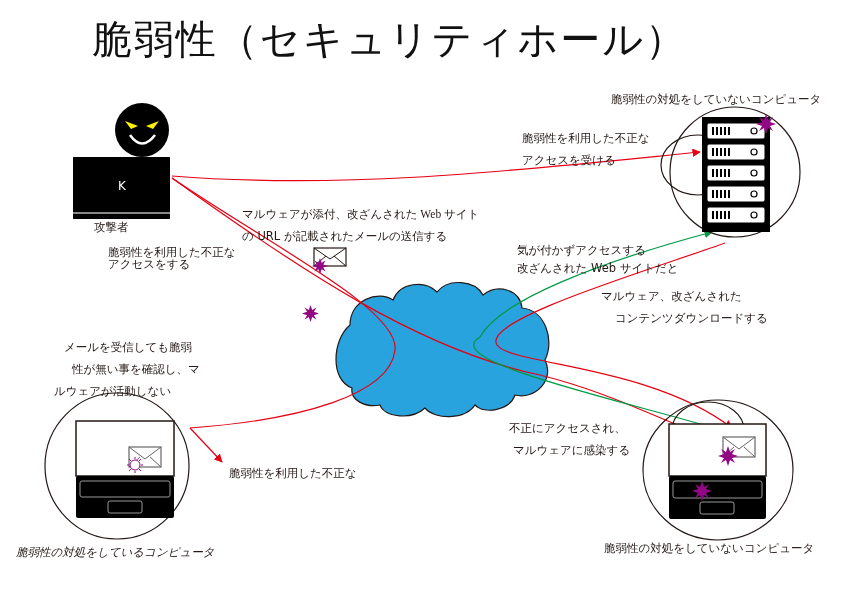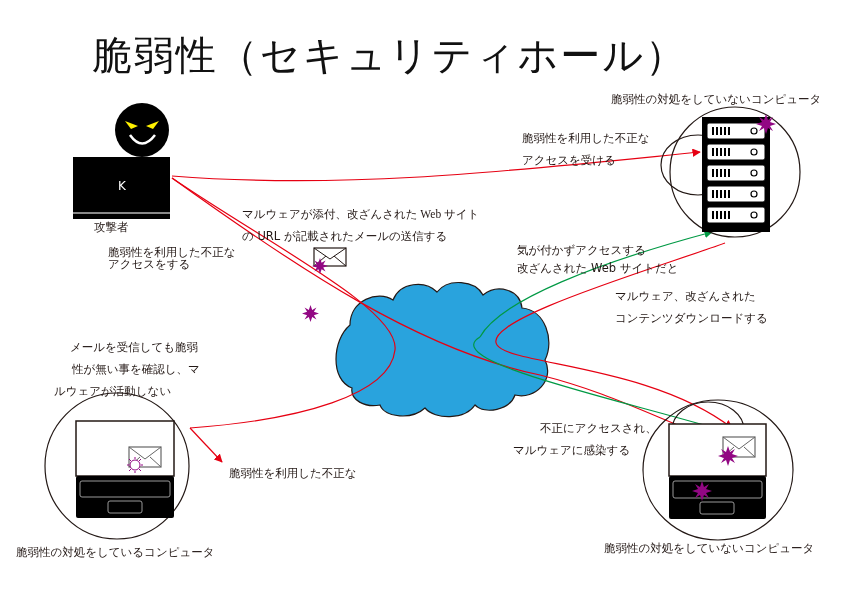--- a/index.html
+++ b/index.html
@@ -1,19 +1,19 @@
 <!DOCTYPE html>
 <html><head>
 <meta charset="utf-8">
 <style>
   html, body { margin:0; padding:0; background:#fff; }
   body { width:842px; height:595px; position:relative; overflow:hidden;
          font-family:"DejaVu Sans", sans-serif; color:#231815; }
   .title { position:absolute; left:0; width:779px; top:12px; text-align:center;
-           font-size:40px; letter-spacing:2px; color:#111;margin-top:16px; }
+           font-size:40px; letter-spacing:2px; color:#111; }
   .lbl { position:absolute; font-size:11.5px; line-height:22px; white-space:nowrap; color:#231815; }
   svg#diagram { position:absolute; left:0; top:0; }
   .k-label { fill:#fff; font-size:12px; font-family:"DejaVu Sans", sans-serif; }
 </style>
 </head>
 <body>
 
 <div class="title">脆弱性（セキュリティホール）</div>
 
 <svg id="diagram" width="842" height="595" viewBox="0 0 842 595">
@@ -143,24 +143,24 @@
 <div class="lbl" style="left:108px;top:253px;">アクセスをする</div>
 
 <div class="lbl" style="left:242px;top:203px;font-family:Liberation Serif, serif;">マルウェアが添付、改ざんされた Web サイト</div>
 <div class="lbl" style="left:242px;top:225px;">の URL が記載されたメールの送信する</div>
 
 <div class="lbl" style="left:611px;top:88px;">脆弱性の対処をしていないコンピュータ</div>
 <div class="lbl" style="left:522px;top:127px;">脆弱性を利用した不正な</div>
 <div class="lbl" style="left:522px;top:149px;">アクセスを受ける</div>
 <div class="lbl" style="left:517px;top:217px;margin-top:40px;">改ざんされた Web サイトだと</div>
 <div class="lbl" style="left:517px;top:239px;">気が付かずアクセスする</div>
-<div class="lbl" style="left:615px;top:285px;">マルウェア、改ざんされた</div>
+<div class="lbl" style="left:601px;top:285px;">マルウェア、改ざんされた</div>
 <div class="lbl" style="left:615px;top:307px;">コンテンツダウンロードする</div>
 
-<div class="lbl" style="left:70px;top:336px;">メールを受信しても脆弱</div>
+<div class="lbl" style="left:64px;top:336px;">メールを受信しても脆弱</div>
 <div class="lbl" style="left:72px;top:358px;">性が無い事を確認し、マ</div>
 <div class="lbl" style="left:54px;top:380px;">ルウェアが活動しない</div>
 <div class="lbl" style="left:229px;top:462px;">脆弱性を利用した不正な</div>
-<div class="lbl" style="left:16px;top:541px;">脆弱性の対処をしているコンピュータ</div>
+<div class="lbl" style="left:16px;top:541px;font-style:italic;">脆弱性の対処をしているコンピュータ</div>
 
-<div class="lbl" style="left:540px;top:417px;font-family:Liberation Serif, serif;">不正にアクセスされ、</div>
+<div class="lbl" style="left:509px;top:417px;font-family:Liberation Serif, serif;">不正にアクセスされ、</div>
 <div class="lbl" style="left:513px;top:439px;">マルウェアに感染する</div>
 <div class="lbl" style="left:604px;top:537px;">脆弱性の対処をしていないコンピュータ</div>
 
 </body></html>

